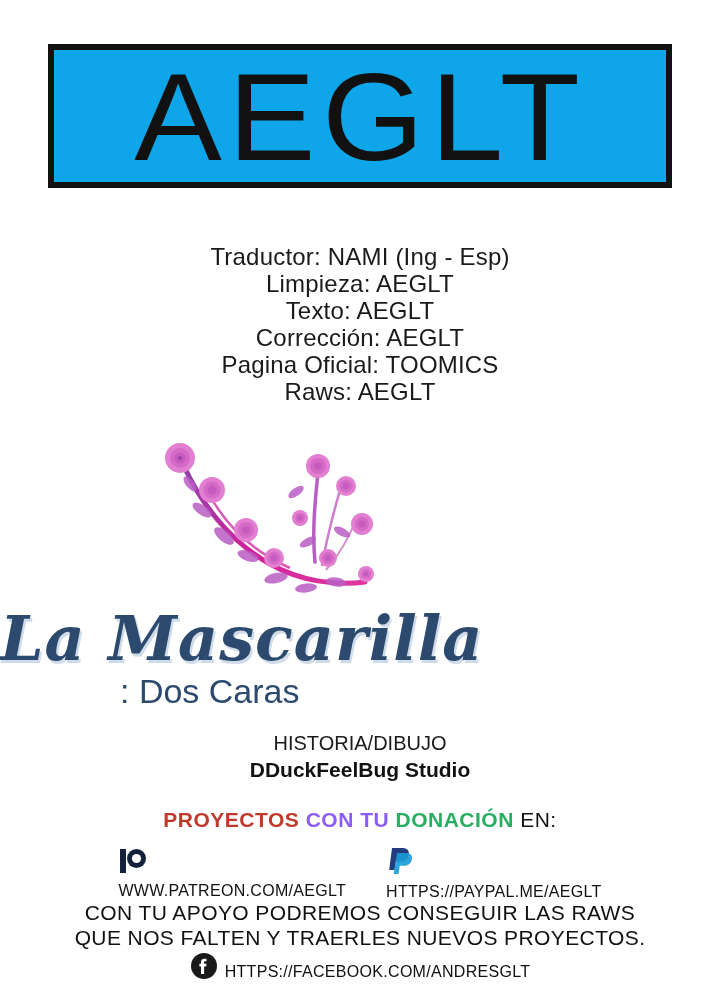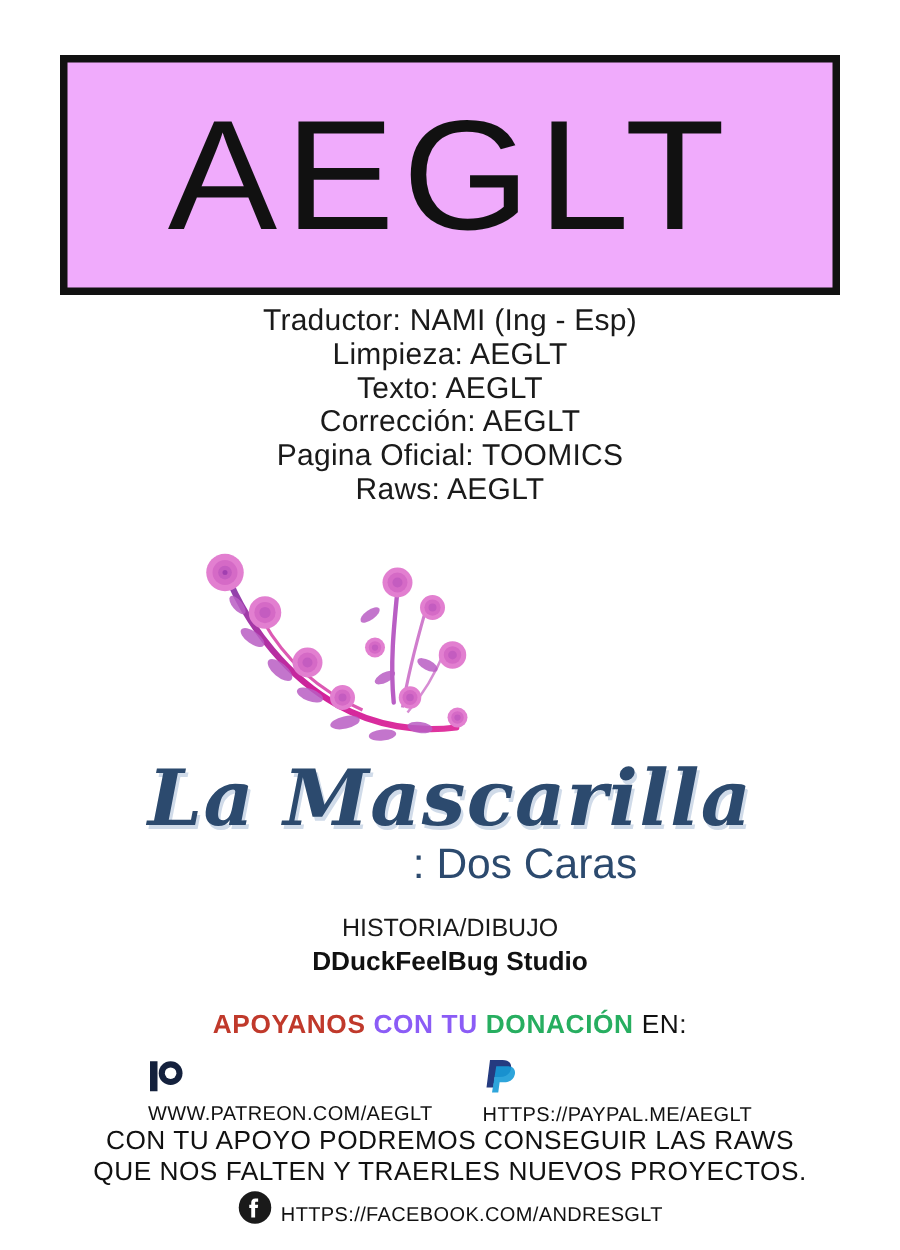--- a/index.html
+++ b/index.html
@@ -15,27 +15,27 @@
     color: #1a1a1a;
     overflow: hidden;
   }
 
   
   .logo-box {
     position: absolute;
     left: 48px;
     top: 44px;
     width: 624px;
-    height: 192px;
+    height: 144px;
     border: 6px solid #111111;
     box-sizing: border-box;
     display: flex;
     align-items: center;
     justify-content: center;
-    background: #f0abfc;
+    background: #0ea5e9;
   }
   .logo-text {
     font-family: "Liberation Sans", sans-serif;
     font-size: 125px;
     line-height: 1;
     letter-spacing: 6px;
     font-weight: 400;
     color: #111111;
     transform: scaleX(1.05);
     white-space: nowrap;
@@ -65,21 +65,20 @@
     width: 270px;
     height: 200px;
   }
 
   
   .title-wrap {
     position: absolute;
     left: 0;
     top: 604px;
     width: 720px;
-    text-align: center;
     pointer-events: none;
   }
   .title-main {
     font-family: "DejaVu Serif", serif;
     font-style: italic;
     font-weight: 700;
     font-size: 62px;
     line-height: 70px;
     color: #2c4a6e;
     letter-spacing: 1px;
@@ -291,21 +290,21 @@
   <div class="title-main">La Mascarilla</div>
   <div class="title-sub">: Dos Caras</div>
 </div>
 
 <div class="studio">
   <div class="hd">HISTORIA/DIBUJO</div>
   <div class="nm">DDuckFeelBug Studio</div>
 </div>
 
 <div class="donate-line">
-  <span class="w1">APOYANOS</span>
+  <span class="w1">PROYECTOS</span>
   <span class="w2">CON TU</span>
   <span class="w3">DONACIÓN</span>
   <span class="w4">EN:</span>
 </div>
 
 <div class="links-row">
   <div class="link-item">
     <span>
       <svg width="30" height="30" viewBox="0 0 30 30" xmlns="http://www.w3.org/2000/svg">
         <rect x="2" y="3" width="6" height="24" fill="#14213d"></rect>

